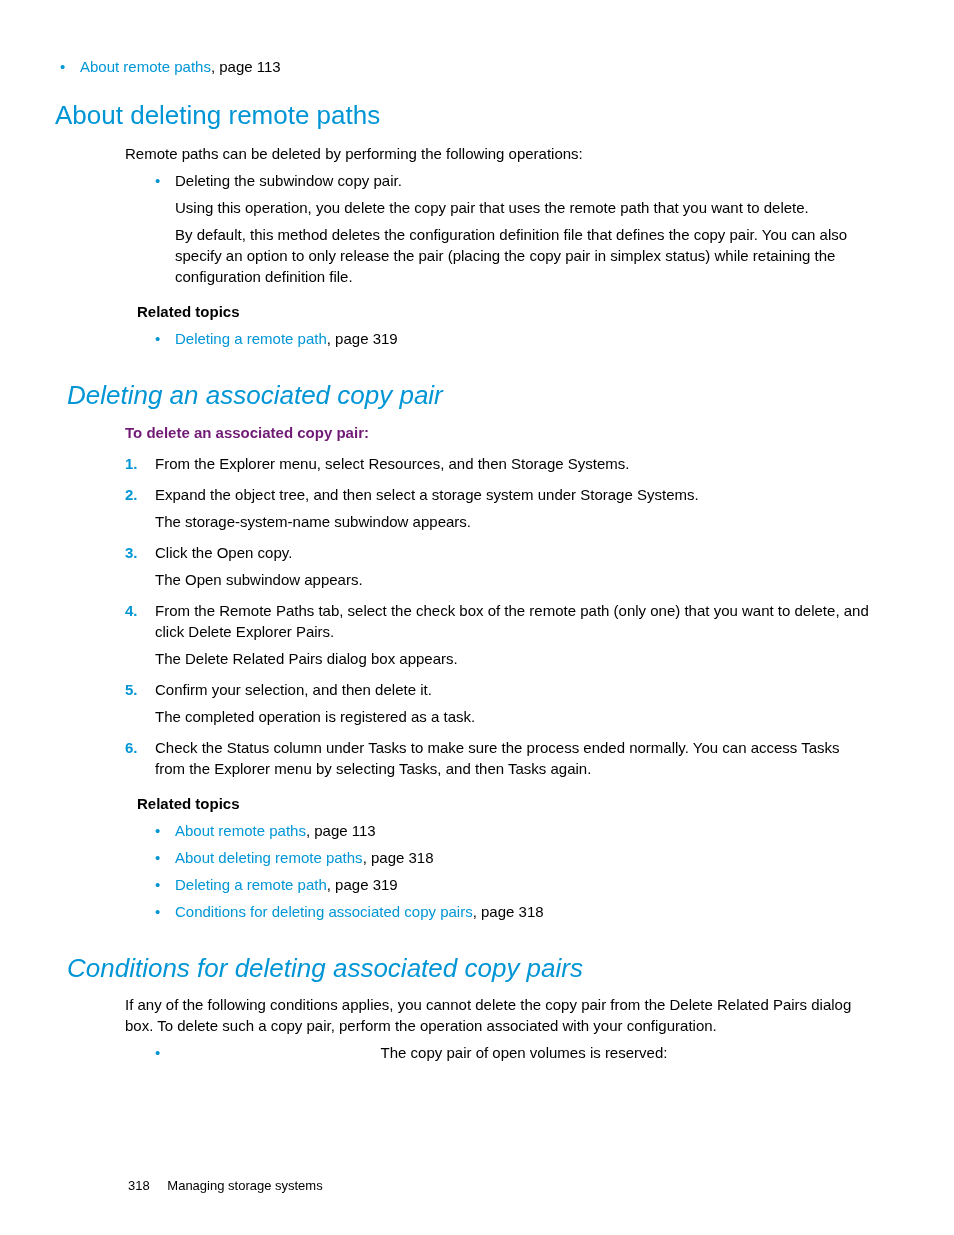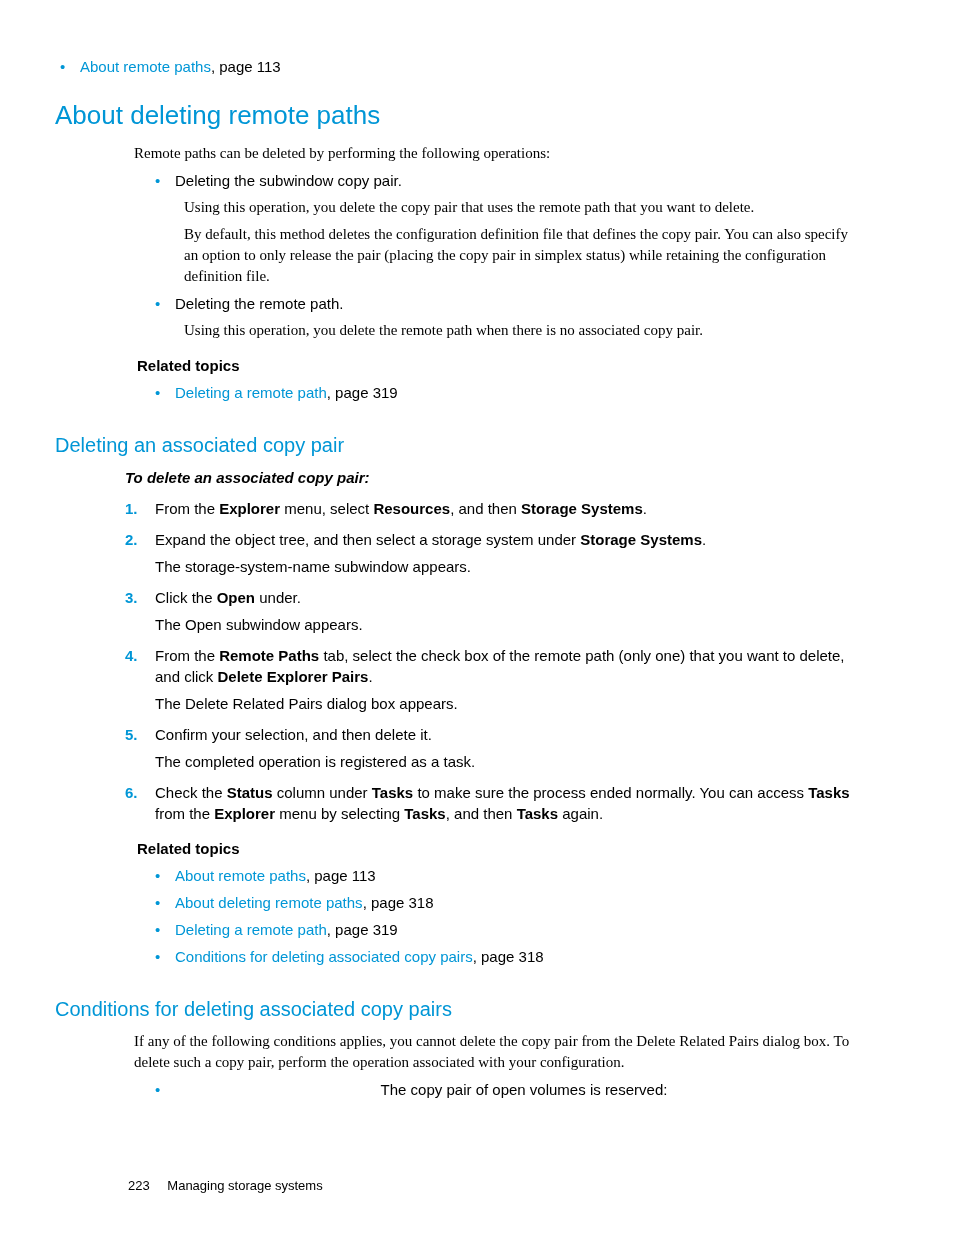--- a/index.html
+++ b/index.html
@@ -19,33 +19,33 @@
     position: relative;
   }
   .h1 {
     color: #0096d6;
     font-size: 26px;
     font-weight: 300;
     margin: 20px 0 10px 0;
   }
   .h2 {
     color: #0096d6;
-    font-size: 20px;
+    font-size: 26px;
     font-weight: 300;
-    margin: 28px 0 8px 0;
+    margin: 28px 0 8px 12px;
+    font-style: italic;
   }
   .body-indent {
     margin-left: 70px;
   }
   .body-indent2 {
     margin-left: 95px;
   }
   .para {
-    margin: 6px 9px;
-    font-family: Liberation Serif, serif;
+    margin: 6px 0;
   }
   .bullets {
     list-style: none;
     padding: 0;
     margin: 6px 0 6px 0;
   }
   .bullets > li {
     position: relative;
     padding-left: 25px;
     margin: 6px 0;
@@ -73,34 +73,33 @@
     left: 0;
     top: 0;
     color: #0096d6;
     font-weight: bold;
   }
   .link {
     color: #0096d6;
     text-decoration: none;
   }
   .bold {
-    font-weight: bold;
+    font-weight: normal;
     text-align: right;
   }
   .italic {
   }
   .subhead {
     font-weight: bold;
     margin: 14px 0 6px 12px;
   }
   .subhead-blue {
     font-weight: bold;
-    color: #000000;
+    color: #701a75;
     margin: 6px 0 8px 0;
-    font-style: italic;
   }
   .footer {
     position: absolute;
     bottom: 40px;
     left: 128px;
     font-size: 13px;
   }
   .footer .pnum {
     margin-right: 14px;
   }
@@ -123,24 +122,20 @@
 
   <div class="body-indent">
     <div class="para">Remote paths can be deleted by performing the following operations:</div>
 
     <ul class="bullets" style="margin-left:25px;">
       <li>
         <div>Deleting the subwindow copy pair.</div>
         <div class="para">Using this operation, you delete the copy pair that uses the remote path that you want to delete.</div>
         <div class="para">By default, this method deletes the configuration definition file that defines the copy pair. You can also specify an option to only release the pair (placing the copy pair in simplex status) while retaining the configuration definition file.</div>
       </li>
-      <li>
-        <div>Deleting the remote path.</div>
-        <div class="para">Using this operation, you delete the remote path when there is no associated copy pair.</div>
-      </li>
     </ul>
 
     <div class="subhead">Related topics</div>
     <ul class="bullets" style="margin-left:25px;">
       <li>
         <a class="link">Deleting a remote path</a><span>, page 319</span>
       </li>
     </ul>
   </div>
 
@@ -156,21 +151,21 @@
       </li>
       <li>
         <span class="num">2.</span>
         <span>Expand the object tree, and then select a storage system under </span><span class="bold">Storage Systems</span><span>.</span>
         <div class="step-result">
           <span>The </span><span class="italic">storage-system-name</span><span> subwindow appears.</span>
         </div>
       </li>
       <li>
         <span class="num">3.</span>
-        <span>Click the </span><span class="bold">Open</span><span> under.</span>
+        <span>Click the </span><span class="bold">Open</span><span> copy.</span>
         <div class="step-result">The Open subwindow appears.</div>
       </li>
       <li>
         <span class="num">4.</span>
         <span>From the </span><span class="bold">Remote Paths</span><span> tab, select the check box of the remote path (only one) that you want to delete, and click </span><span class="bold">Delete Explorer Pairs</span><span>.</span>
         <div class="step-result">The Delete Related Pairs dialog box appears.</div>
       </li>
       <li>
         <span class="num">5.</span>
         <span>Confirm your selection, and then delete it.</span>
@@ -204,17 +199,17 @@
   <div class="body-indent">
     <div class="para">If any of the following conditions applies, you cannot delete the copy pair from the Delete Related Pairs dialog box. To delete such a copy pair, perform the operation associated with your configuration.</div>
     <ul class="bullets" style="margin-left:25px;text-align:center;">
       <li>
         <span>The copy pair of open volumes is reserved:</span>
       </li>
     </ul>
   </div>
 
   <div class="footer">
-    <span class="pnum">223</span>
+    <span class="pnum">318</span>
     <span>Managing storage systems</span>
   </div>
 
 </div>
 
 </body></html>

